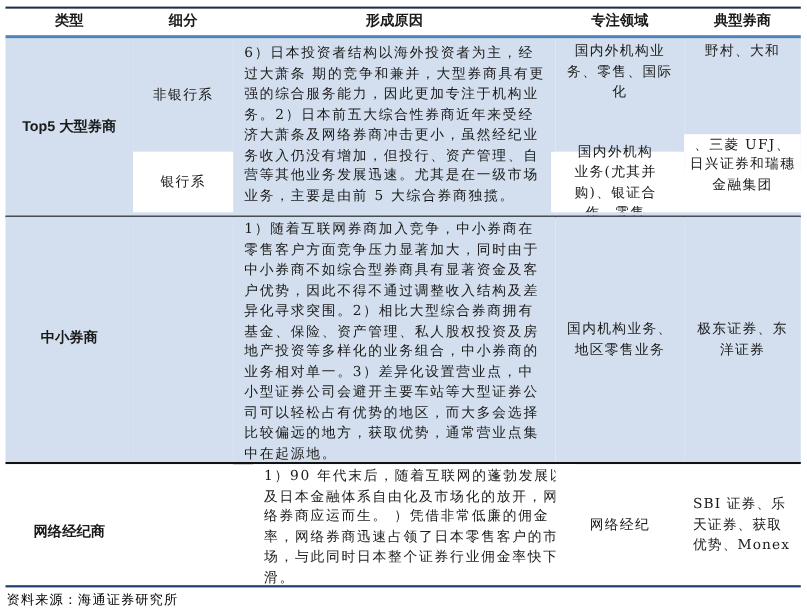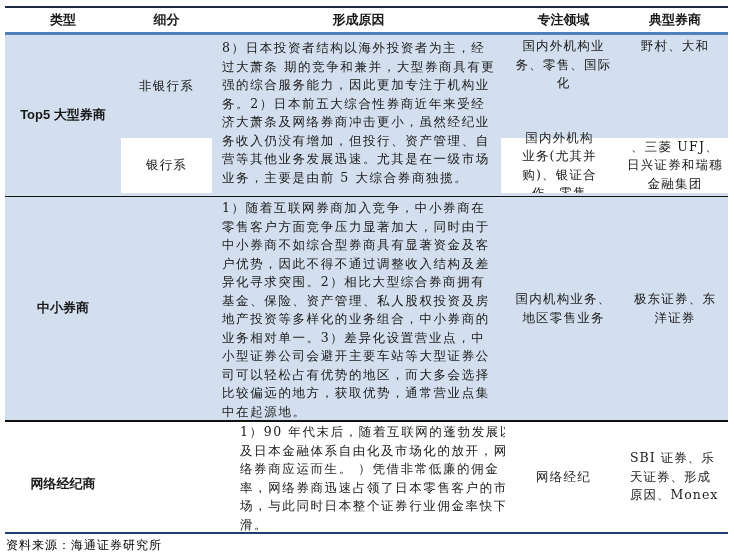--- a/index.html
+++ b/index.html
@@ -36,36 +36,36 @@
     <div class="hc" style="left:500px;width:117px;">专注领域</div>
     <div class="hc" style="left:207px;width:293px;">形成原因</div>
     <div class="hc" style="left:617px;width:106px;">典型券商</div>
   </div>
   <div class="hline"></div>
 
   <div class="cell blue bold bold-sans" style="left:0;top:29px;width:116px;height:161px;">Top5 大型券商</div>
   <div class="cell blue centertxt" style="left:116px;top:29px;width:91px;height:103px;">非银行系</div>
   <div class="cell white centertxt" style="left:116px;top:132px;width:91px;height:55px;">银行系</div>
   <div class="cell blue" style="left:116px;top:187px;width:91px;height:3px;"></div>
-  <div class="cell blue reason" style="left:207px;top:29px;width:293px;height:161px;padding-top:4px;">8）日本投资者结构以海外投资者为主，经过大萧条 期的竞争和兼并，大型券商具有更强的综合服务能力，因此更加专注于机构业务。2）日本前五大综合性券商近年来受经济大萧条及网络券商冲击更小，虽然经纪业务收入仍没有增加，但投行、资产管理、自营等其他业务发展迅速。尤其是在一级市场业务，主要是由前 5 大综合券商独揽。</div>
+  <div class="cell blue reason" style="left:207px;top:29px;width:293px;height:161px;padding-top:4px;">6）日本投资者结构以海外投资者为主，经过大萧条 期的竞争和兼并，大型券商具有更强的综合服务能力，因此更加专注于机构业务。2）日本前五大综合性券商近年来受经济大萧条及网络券商冲击更小，虽然经纪业务收入仍没有增加，但投行、资产管理、自营等其他业务发展迅速。尤其是在一级市场业务，主要是由前 5 大综合券商独揽。</div>
   <div class="cell blue centertxt" style="left:500px;top:29px;width:117px;height:103px;align-items:flex-start;padding:2px 6px 0 6px;">国内外机构业务、零售、国际化</div>
   <div class="cell blue centertxt" style="left:617px;top:29px;width:106px;height:121px;align-items:flex-start;padding:2px 4px 0 4px;">野村、大和</div>
   <div class="cell white centertxt" style="left:496px;top:132px;width:117px;height:55px;padding:0 18px;">国内外机构业务(尤其并购)、银证合作、零售</div>
-  <div class="cell white centertxt" style="left:617px;top:132px;width:106px;height:55px;padding:0 4px;">、三菱 UFJ、日兴证券和瑞穗金融集团</div>
+  <div class="cell white centertxt" style="left:617px;top:116px;width:106px;height:55px;padding:0 4px;">、三菱 UFJ、日兴证券和瑞穗金融集团</div>
   <div class="cell blue" style="left:500px;top:187px;width:223px;height:3px;"></div>
   <div class="divider" style="top:190px;"></div>
 
   <div class="cell blue bold" style="left:0;top:191px;width:116px;height:223px;">中小券商</div>
   <div class="cell blue" style="left:116px;top:191px;width:91px;height:223px;"></div>
   <div class="cell blue reason" style="left:207px;top:191px;width:293px;height:223px;padding-top:2px;">1）随着互联网券商加入竞争，中小券商在零售客户方面竞争压力显著加大，同时由于中小券商不如综合型券商具有显著资金及客户优势，因此不得不通过调整收入结构及差异化寻求突围。2）相比大型综合券商拥有基金、保险、资产管理、私人股权投资及房地产投资等多样化的业务组合，中小券商的业务相对单一。3）差异化设置营业点，中小型证券公司会避开主要车站等大型证券公司可以轻松占有优势的地区，而大多会选择比较偏远的地方，获取优势，通常营业点集中在起源地。</div>
   <div class="cell blue centertxt" style="left:500px;top:191px;width:117px;height:223px;padding:0 6px;">国内机构业务、地区零售业务</div>
   <div class="cell blue centertxt" style="left:617px;top:191px;width:106px;height:223px;padding:0 8px;">极东证券、东洋证券</div>
   <div class="divider" style="top:414px;"></div>
 
   <div class="cell white bold" style="left:0;top:416px;width:116px;height:124px;">网络经纪商</div>
   <div class="cell white" style="left:116px;top:416px;width:91px;height:110px;"></div>
   <div class="cell white reason" style="left:225px;top:416px;width:293px;height:110px;padding-top:1px;">1）90 年代末后，随着互联网的蓬勃发展以及日本金融体系自由化及市场化的放开，网络券商应运而生。 ）凭借非常低廉的佣金率，网络券商迅速占领了日本零售客户的市场，与此同时日本整个证券行业佣金率快下滑。</div>
   <div class="cell white centertxt" style="left:500px;top:416px;width:117px;height:110px;">网络经纪</div>
-  <div class="cell white" style="left:617px;top:416px;width:106px;height:110px;justify-content:flex-start;text-align:left;padding:0 4px 0 8px;letter-spacing:1px;">SBI 证券、乐天证券、形成原因、Monex</div>
+  <div class="cell white" style="left:617px;top:416px;width:106px;height:110px;justify-content:flex-start;text-align:left;padding:0 4px 0 8px;letter-spacing:1px;">SBI 证券、乐天证券、获取优势、Monex</div>
   <div class="bottomline" style="top:526px;"></div>
 </div>
 
 <div class="footer">资料来源：海通证券研究所</div>
 
 </body></html>

